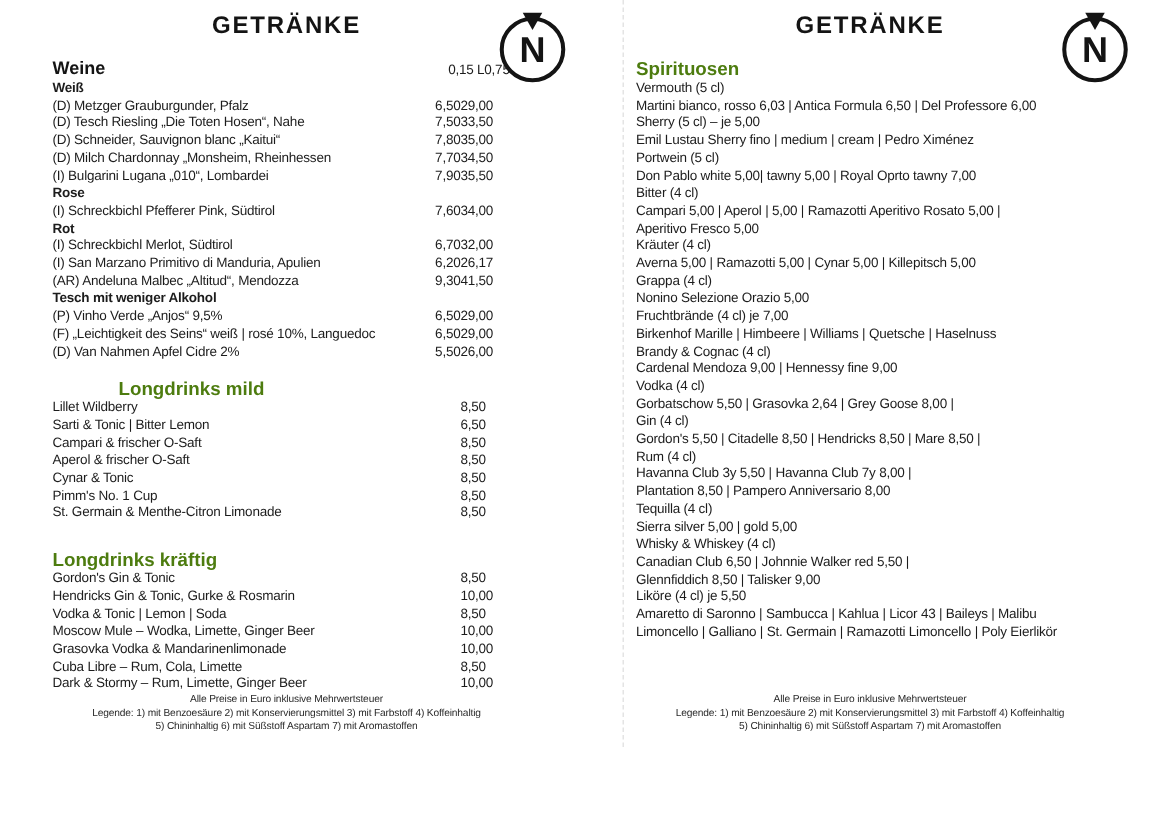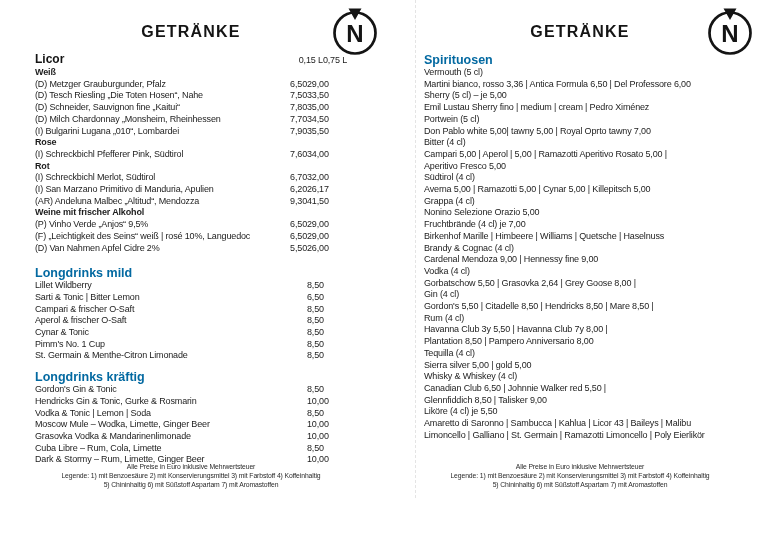--- a/index.html
+++ b/index.html
@@ -4,21 +4,21 @@
 <style>
   html, body { margin: 0; padding: 0; }
   body {
     width: 768px; height: 543px;
     background: #ffffff;
     font-family: "Liberation Sans", "DejaVu Sans", sans-serif;
     color: #1c1c1c;
     overflow: hidden;
   }
   .spread { display: flex; width: 768px; height: 543px; background: #fff; }
-  .page { position: relative; box-sizing: border-box; height: 498px; padding-top: 23px; }
+  .page { position: relative; box-sizing: border-box; height: 498px; padding-top: 9px; }
   .page.left  { width: 415px; padding-left: 35px; }
   .page.right { width: 353px; padding-left: 8px; border-left: 1px dashed #e4e4e4; }
   .content { width: 312px; }
 
   .title {
     width: 312px; text-align: center;
     font-size: 16px; font-weight: bold; letter-spacing: 1.2px;
     line-height: 17px; color: #141414;
   }
   .logo { position: absolute; top: 7px; width: 50px; height: 50px; }
@@ -31,23 +31,23 @@
   .row .p1 { width: 44px; text-align: right; flex: 0 0 auto; }
   .row .p2 { width: 40px; text-align: left; flex: 0 0 auto; }
   .bold { font-weight: normal; }
   .sub .name { font-weight: bold; }
 
   .wine-header-row { display: flex; align-items: baseline; margin-top: 13px;
                      line-height: 13px; white-space: nowrap; }
   .wine-header-row .hname { flex: 1 1 0; font-weight: bold; font-size: 12px; color: #141414; }
   .wine-header-row .p1, .wine-header-row .p2 { font-size: 9px; letter-spacing: -0.15px; text-align: center; }
 
-  .section-header { font-weight: bold; font-size: 12.5px; line-height: 14px; color: #0369a1; }
-  .mt-mild { margin-top: 12px; }
-  .mt-kraeftig { margin-top: 8px; }
+  .section-header { font-weight: bold; font-size: 12.5px; line-height: 14px; color: #4d7c0f; }
+  .mt-mild { margin-top: 12px; margin-left: 44px; }
+  .mt-kraeftig { margin-top: 18px; }
   .mt-spirits { margin-top: 13px; }
 
   .sline { font-size: 9px; letter-spacing: -0.15px; line-height: 11.7px; white-space: nowrap; }
 
   .footer { position: absolute; bottom: 9px; text-align: center;
             font-size: 6.8px; line-height: 9px; letter-spacing: -0.1px; color: #2a2a2a; }
   .page.left  .footer { left: 35px; width: 312px; }
   .page.right .footer { left: 8px;  width: 312px; }
 </style>
 </head>
@@ -59,40 +59,40 @@
     <div class="title">GETRÄNKE</div>
 
     <svg class="logo" viewBox="0 0 50 50">
       <circle cx="25" cy="26" r="20.5" fill="#ffffff" stroke="#141414" stroke-width="2.7"></circle>
       <polygon points="18.5,1.5 31.5,1.5 25,13" fill="#141414"></polygon>
       <text x="25" y="34.5" text-anchor="middle" font-size="24" font-weight="bold" font-family="Liberation Sans, DejaVu Sans, sans-serif" fill="#141414">N</text>
     </svg>
 
     <div class="content">
       <div class="wine-header-row">
-        <span class="hname">Licor</span>
+        <span class="hname">Weine</span>
         <span class="p1">0,15 L</span>
         <span class="p2">0,75 L</span>
       </div>
       <div>
           <div class="row sub">
             <span class="name">Weiß</span>
           </div>
           <div class="row">
             <span class="name">(D) Metzger Grauburgunder, Pfalz</span>
             <span class="p1">6,50</span>
             <span class="p2">29,00</span>
           </div>
           <div class="row">
             <span class="name">(D) Tesch Riesling „Die Toten Hosen“, Nahe</span>
             <span class="p1">7,50</span>
             <span class="p2">33,50</span>
           </div>
           <div class="row">
-            <span class="name">(D) Schneider, Sauvignon fine „Kaitui“</span>
+            <span class="name">(D) Schneider, Sauvignon blanc „Kaitui“</span>
             <span class="p1">7,80</span>
             <span class="p2">35,00</span>
           </div>
           <div class="row">
             <span class="name">(D) Milch Chardonnay „Monsheim, Rheinhessen</span>
             <span class="p1">7,70</span>
             <span class="p2">34,50</span>
           </div>
           <div class="row">
             <span class="name">(I) Bulgarini Lugana „010“, Lombardei</span>
@@ -119,21 +119,21 @@
             <span class="name">(I) San Marzano Primitivo di Manduria, Apulien</span>
             <span class="p1">6,20</span>
             <span class="p2">26,17</span>
           </div>
           <div class="row">
             <span class="name">(AR) Andeluna Malbec „Altitud“, Mendozza</span>
             <span class="p1">9,30</span>
             <span class="p2">41,50</span>
           </div>
           <div class="row sub">
-            <span class="name">Weine mit frischer Alkohol</span>
+            <span class="name">Tesch mit weniger Alkohol</span>
           </div>
           <div class="row">
             <span class="name">(P) Vinho Verde „Anjos“ 9,5%</span>
             <span class="p1">6,50</span>
             <span class="p2">29,00</span>
           </div>
           <div class="row">
             <span class="name">(F) „Leichtigkeit des Seins“ weiß | rosé 10%, Languedoc</span>
             <span class="p1">6,50</span>
             <span class="p2">29,00</span>
@@ -223,29 +223,29 @@
     <svg class="logo" viewBox="0 0 50 50">
       <circle cx="25" cy="26" r="20.5" fill="#ffffff" stroke="#141414" stroke-width="2.7"></circle>
       <polygon points="18.5,1.5 31.5,1.5 25,13" fill="#141414"></polygon>
       <text x="25" y="34.5" text-anchor="middle" font-size="24" font-weight="bold" font-family="Liberation Sans, DejaVu Sans, sans-serif" fill="#141414">N</text>
     </svg>
 
     <div class="content">
       <div class="section-header mt-spirits">Spirituosen</div>
       <div>
           <div class="sline"><span class="bold">Vermouth</span><span> (5 cl)</span></div>
-          <div class="sline"><span>Martini bianco, rosso 3,36 | Antica Formula 6,50 | Del Professore 6,00</span></div>
+          <div class="sline"><span>Martini bianco, rosso 6,03 | Antica Formula 6,50 | Del Professore 6,00</span></div>
           <div class="sline"><span class="bold">Sherry</span><span> (5 cl) – je 5,00</span></div>
           <div class="sline"><span>Emil Lustau Sherry fino | medium | cream | Pedro Ximénez</span></div>
           <div class="sline"><span class="bold">Portwein</span><span> (5 cl)</span></div>
           <div class="sline"><span>Don Pablo white 5,00| tawny 5,00 | Royal Oprto tawny 7,00</span></div>
           <div class="sline"><span class="bold">Bitter</span><span> (4 cl)</span></div>
           <div class="sline"><span>Campari 5,00 | Aperol | 5,00 | Ramazotti Aperitivo Rosato 5,00 |</span></div>
           <div class="sline"><span>Aperitivo Fresco 5,00</span></div>
-          <div class="sline"><span class="bold">Südtirol</span><span> (4 cl)</span></div>
+          <div class="sline"><span class="bold">Kräuter</span><span> (4 cl)</span></div>
           <div class="sline"><span>Averna 5,00 | Ramazotti 5,00 | Cynar 5,00 | Killepitsch 5,00</span></div>
           <div class="sline"><span class="bold">Grappa</span><span> (4 cl)</span></div>
           <div class="sline"><span>Nonino Selezione Orazio 5,00</span></div>
           <div class="sline"><span class="bold">Fruchtbrände</span><span> (4 cl) je 7,00</span></div>
           <div class="sline"><span>Birkenhof Marille | Himbeere | Williams | Quetsche | Haselnuss</span></div>
           <div class="sline"><span class="bold">Brandy &amp; Cognac</span><span> (4 cl)</span></div>
           <div class="sline"><span>Cardenal Mendoza 9,00 | Hennessy fine 9,00</span></div>
           <div class="sline"><span class="bold">Vodka</span><span> (4 cl)</span></div>
           <div class="sline"><span>Gorbatschow 5,50 | Grasovka 2,64 | Grey Goose 8,00 |</span></div>
           <div class="sline"><span class="bold">Gin</span><span> (4 cl)</span></div>

